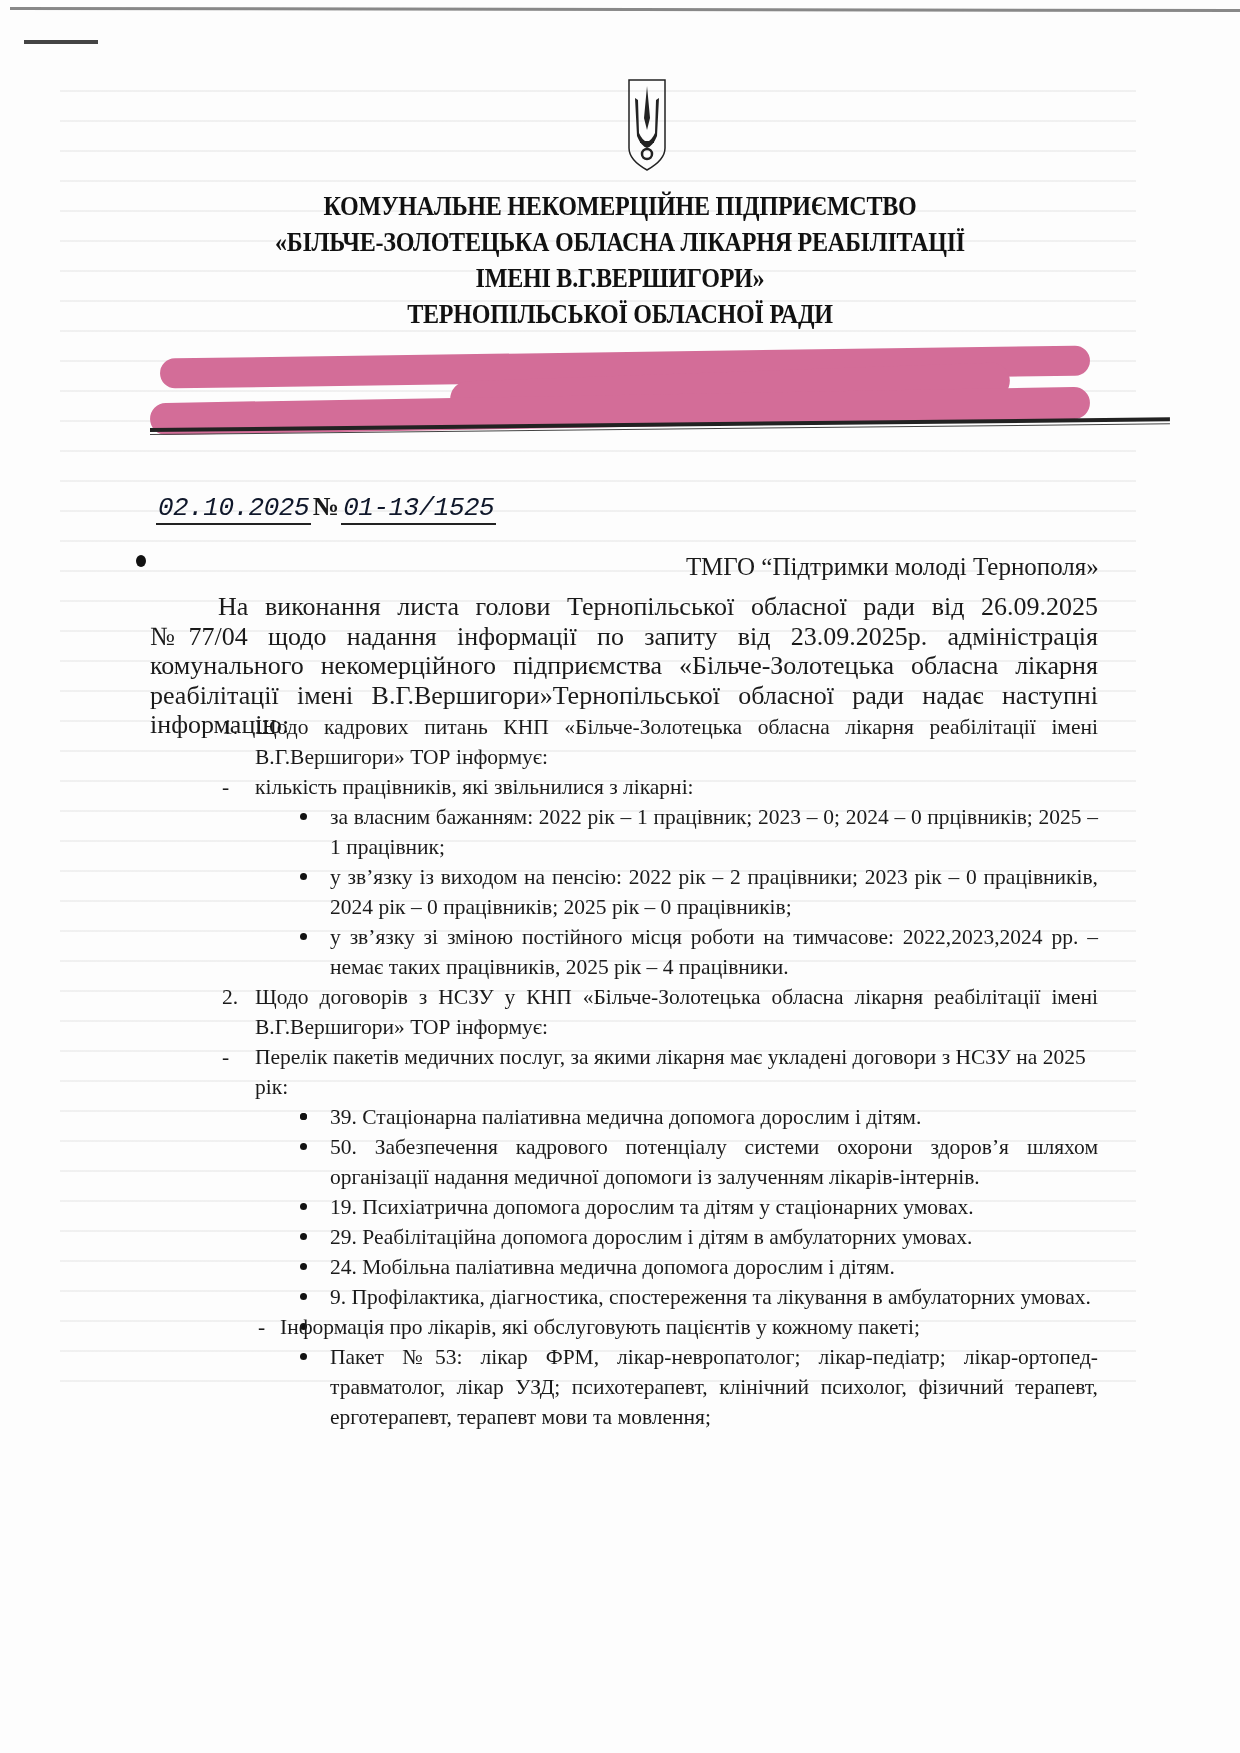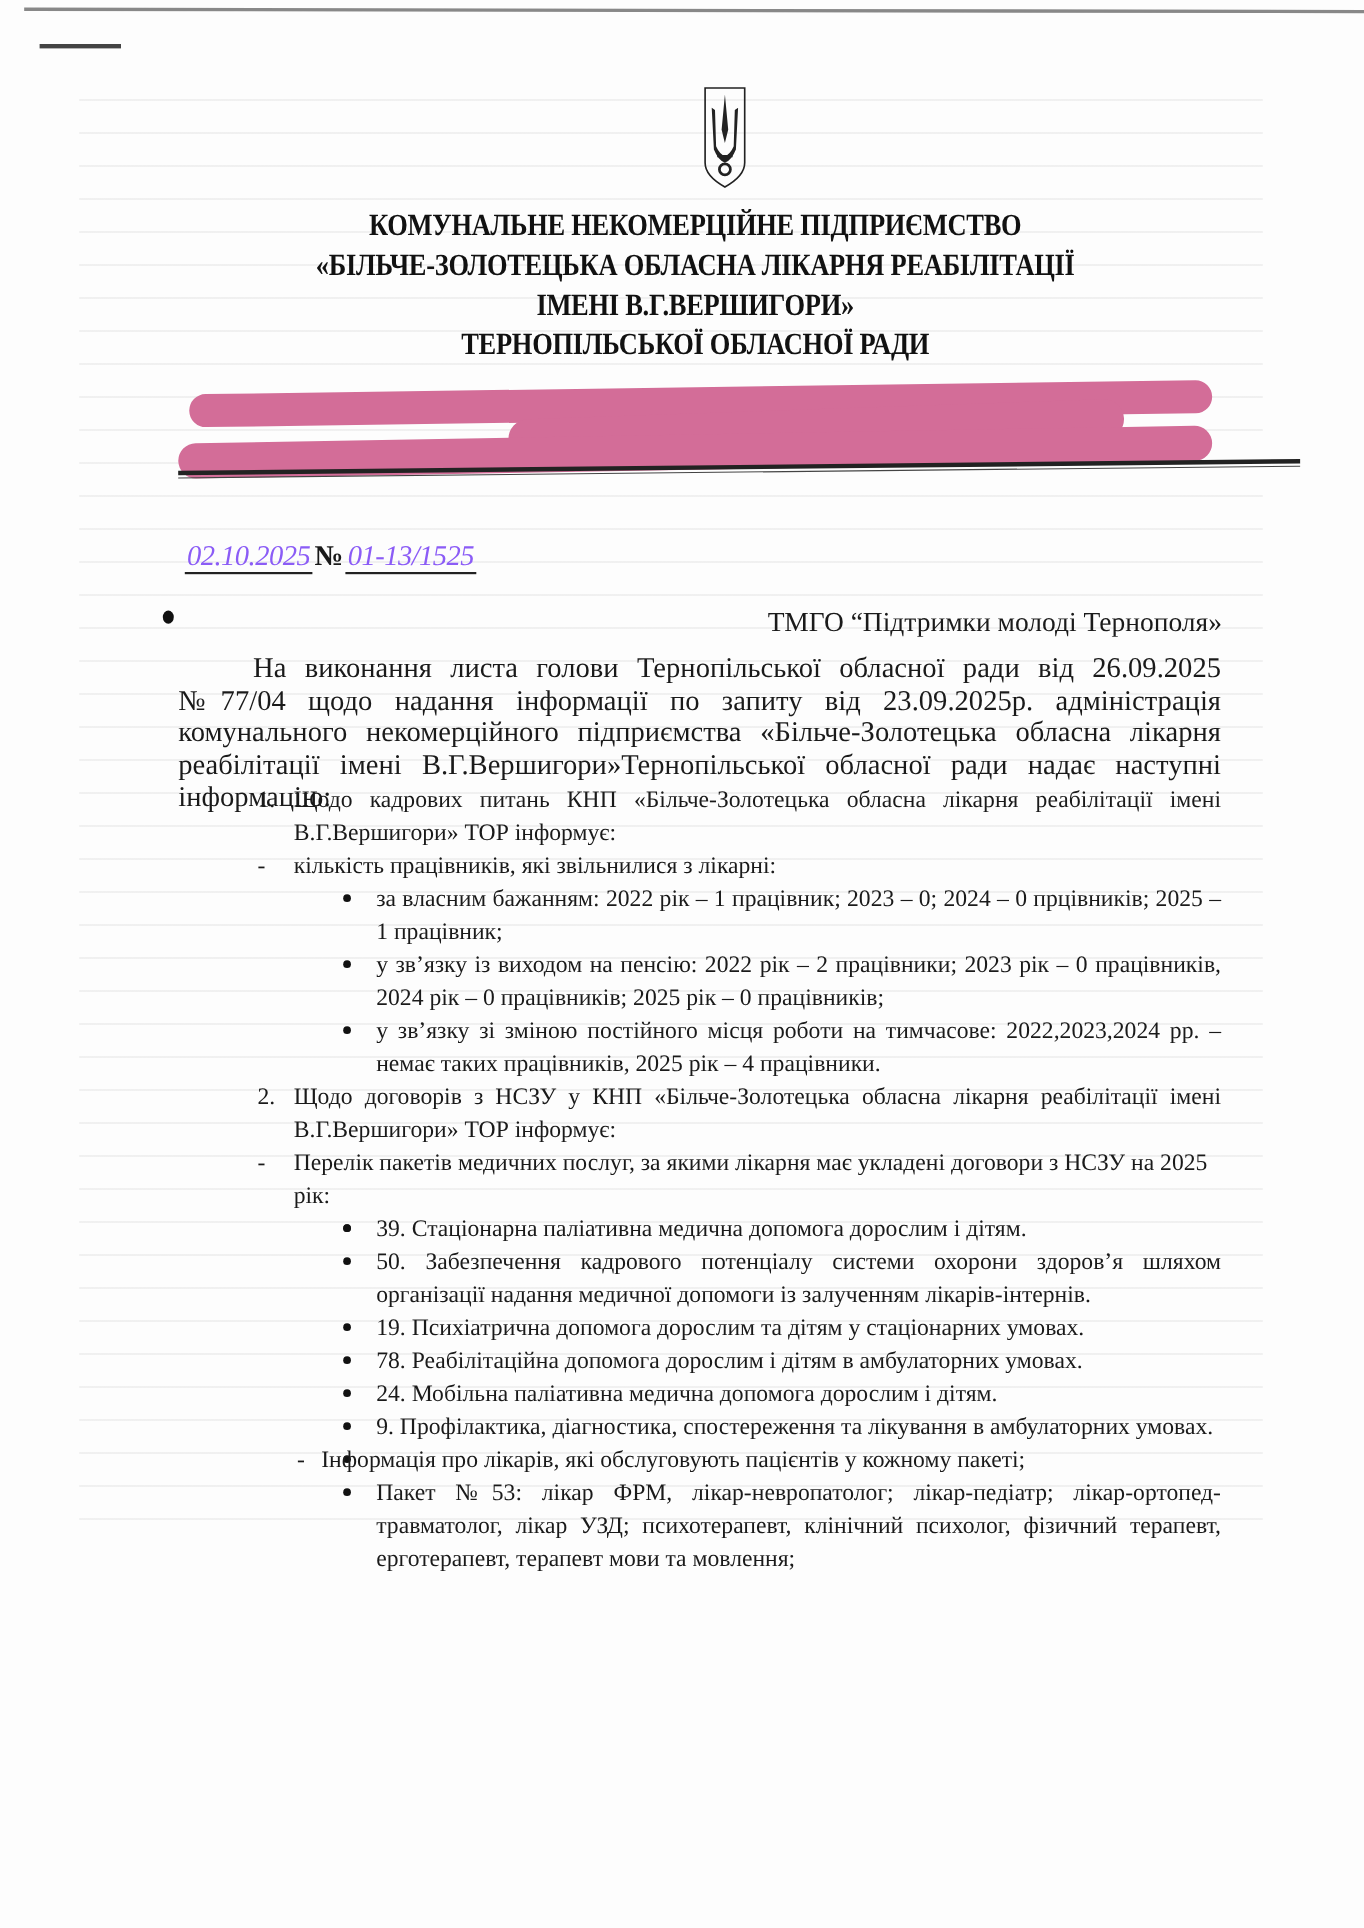--- a/index.html
+++ b/index.html
@@ -3,21 +3,21 @@
   <meta charset="utf-8">
   <style>
     html, body { margin: 0; padding: 0; }
     body {
       width: 1240px; height: 1753px; overflow: hidden;
       background: #fdfdfd;
       font-family: "Liberation Serif", "DejaVu Serif", serif;
       color: #1a1a1a;
       position: relative;
     }
-    .page { position: absolute; left: 12px; top: 0; width: 1196px; height: 1753px; }
+    .page { position: absolute; left: 0; top: 0; width: 1196px; height: 1753px; }
     .bleed {
       position: absolute; left: 60px; right: 60px; top: 90px; height: 1300px;
       opacity: 0.05; pointer-events: none;
       background: repeating-linear-gradient(180deg, #000 0 2px, transparent 2px 30px);
     }
     .top-edge { position: absolute; left: 10px; top: 8px; width: 1230px; height: 3px; background: #555; opacity: .7; transform: rotate(0.1deg); }
     .corner-mark { position: absolute; left: 24px; top: 40px; width: 74px; height: 4px; background: #444; }
     .coat {
       position: absolute; left: 627px; top: 78px; width: 40px; height: 95px;
     }
@@ -31,21 +31,21 @@
     .h2 { top: 226px; }
     .h3 { top: 262px; }
     .h4 { top: 298px; }
     .redact { position: absolute; background: #d36d98; border-radius: 30px; }
     .r1 { left: 160px; top: 352px; width: 930px; height: 30px; transform: rotate(-0.8deg); }
     .r2 { left: 150px; top: 395px; width: 940px; height: 32px; transform: rotate(-1deg); }
     .r3 { left: 450px; top: 372px; width: 560px; height: 36px; transform: rotate(-2deg); }
     .rule { position: absolute; left: 150px; top: 428px; width: 1020px; height: 4px; background: #222; transform: rotate(-0.6deg); transform-origin: left; }
     .rule2 { position: absolute; left: 150px; top: 434px; width: 1020px; height: 1px; background: #444; transform: rotate(-0.6deg); transform-origin: left; }
     .ref { position: absolute; left: 156px; top: 490px; font-size: 28px; }
-    .hand { font-family: Liberation Serif, serif; font-style: italic; color: #8b5cf6; font-size: 26px; border-bottom: 2px solid #222; padding: 0 2px; letter-spacing: -0.5px; }
+    .hand { font-family: Liberation Mono, monospace; font-style: italic; color: #0f172a; font-size: 26px; border-bottom: 2px solid #222; padding: 0 2px; letter-spacing: -0.5px; }
     .no { font-weight: bold; font-size: 26px; margin: 0 2px; }
     .dot { position: absolute; left: 136px; top: 555px; width: 10px; height: 12px; background: #111; border-radius: 50%; }
     .addressee { position: absolute; left: 686px; top: 553px; font-size: 25px; }
     .body {
       position: absolute; left: 150px; width: 948px;
       font-size: 26px; line-height: 29.6px;
       text-align: justify;
     }
     .para { top: 592px; text-indent: 68px; }
     .list-block { position: absolute; left: 150px; width: 948px; font-size: 21.5px; line-height: 30px; }
@@ -111,21 +111,21 @@
       <span>Щодо договорів з НСЗУ у КНП «Більче-Золотецька обласна лікарня реабілітації імені В.Г.Вершигори» ТОР інформує:</span>
     </div>
     <div class="dash-item">
       <span class="dash-mark">-</span>
       <span>Перелік пакетів медичних послуг, за якими лікарня має укладені договори з НСЗУ на 2025 рік:</span>
     </div>
     <div class="bul-item"><span class="bul-mark"></span></div>
     <div class="bul-item"><span class="bul-mark"></span><span>39. Стаціонарна паліативна медична допомога дорослим і дітям.</span></div>
     <div class="bul-item"><span class="bul-mark"></span><span>50. Забезпечення кадрового потенціалу системи охорони здоров’я шляхом організації надання медичної допомоги із залученням лікарів-інтернів.</span></div>
     <div class="bul-item"><span class="bul-mark"></span><span>19. Психіатрична допомога дорослим та дітям у стаціонарних умовах.</span></div>
-    <div class="bul-item"><span class="bul-mark"></span><span>78. Реабілітаційна допомога дорослим і дітям в амбулаторних умовах.</span></div>
+    <div class="bul-item"><span class="bul-mark"></span><span>29. Реабілітаційна допомога дорослим і дітям в амбулаторних умовах.</span></div>
     <div class="bul-item"><span class="bul-mark"></span><span>24. Мобільна паліативна медична допомога  дорослим і дітям.</span></div>
     <div class="bul-item"><span class="bul-mark"></span><span>9. Профілактика, діагностика, спостереження та лікування в амбулаторних умовах.</span></div>
     <div class="bul-item"><span class="bul-mark"></span></div>
 
     <div class="dash-item" style="padding-left:130px;">
       <span class="dash-mark" style="left:108px;">-</span>
       <span>Інформація про лікарів, які обслуговують пацієнтів у кожному пакеті;</span>
     </div>
     <div class="bul-item"><span class="bul-mark"></span><span>Пакет №53: лікар ФРМ, лікар-невропатолог; лікар-педіатр; лікар-ортопед-травматолог, лікар УЗД; психотерапевт, клінічний психолог, фізичний терапевт, ерготерапевт, терапевт мови та мовлення;</span></div>
   </div>

